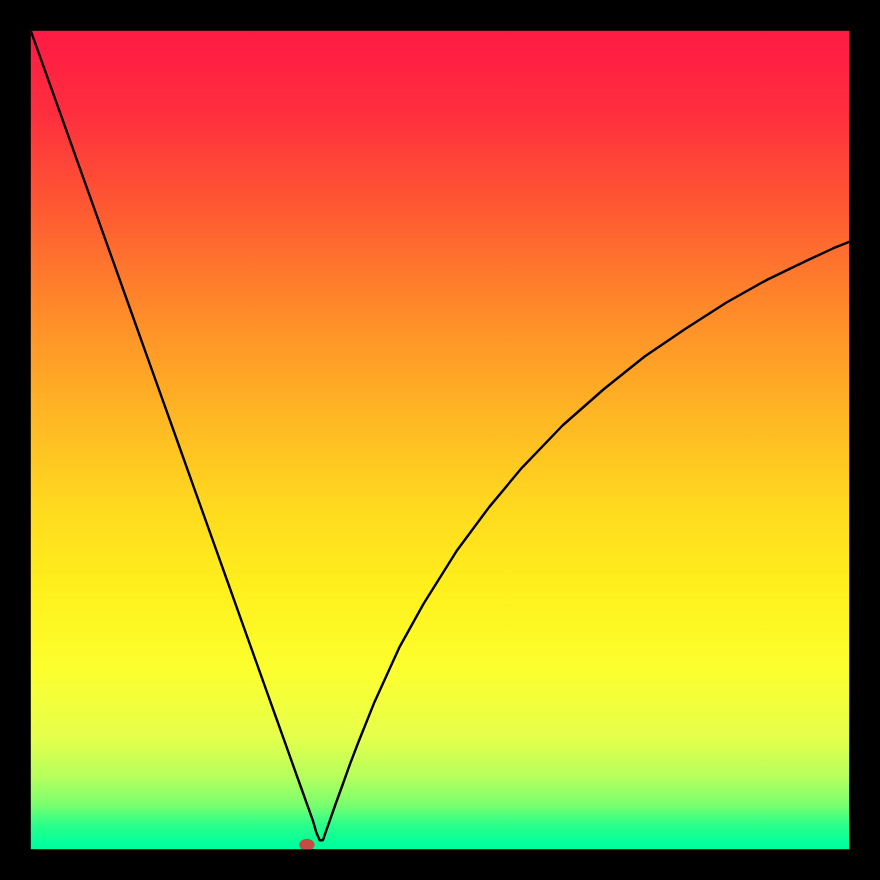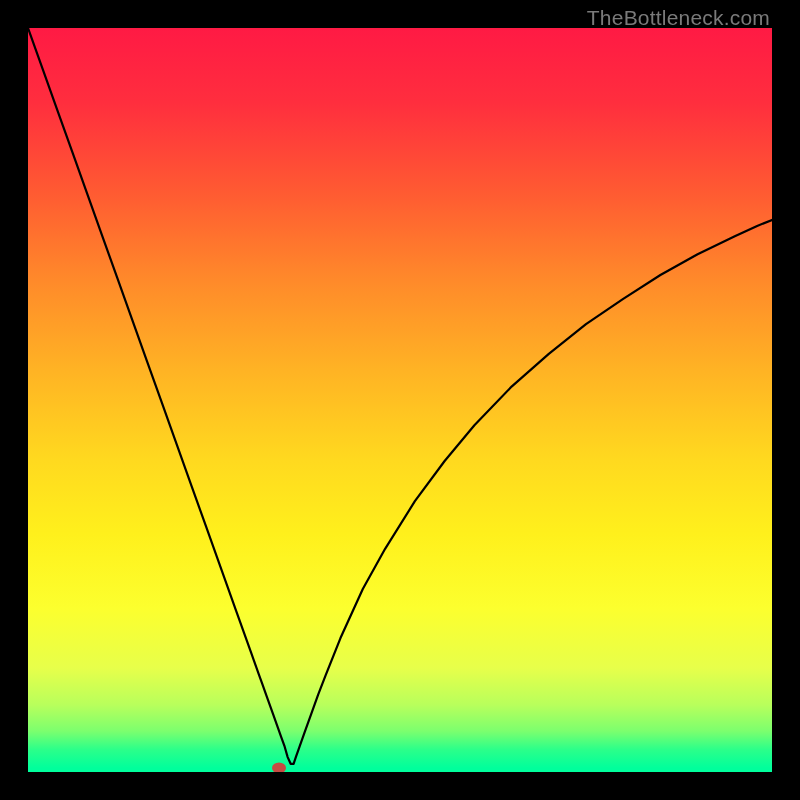--- a/index.html
+++ b/index.html
@@ -58,14 +58,13 @@
 </head>
 <body>
 
 <div class="frame">
   <div class="plot">
     <svg id="curve-svg" width="744" height="744">
       <path id="curve-path" class="curve" d="M0.00 0.00 L14.88 41.66 L29.76 83.33 L44.64 124.99 L59.52 166.66 L74.40 208.32 L89.28 249.98 L104.16 291.65 L119.04 333.31 L133.92 374.98 L148.80 416.64 L163.68 458.30 L178.56 499.97 L193.44 541.63 L208.32 583.30 L215.76 604.13 L223.20 624.96 L230.64 645.79 L234.36 656.21 L238.08 666.62 L245.52 687.46 L252.96 708.29 L256.68 718.70 L259.66 729.12 L262.63 735.82 L265.61 735.82 L267.84 729.12 L271.56 718.70 L276.77 703.82 L282.72 687.46 L290.16 666.62 L297.60 647.28 L312.48 610.08 L334.80 560.98 L357.12 520.80 L386.88 473.18 L416.64 433.01 L446.40 397.30 L483.60 358.61 L520.80 325.87 L558.00 296.11 L595.20 270.82 L632.40 247.01 L669.60 226.18 L706.80 208.32 L729.12 197.90 L744.00 191.95"></path>
     </svg>
     <div id="marker" class="marker" style="left: 251.472px; top: 739.536px; background: rgb(198, 75, 66);"></div>
   </div>
-  <div class="watermark">TheBottleneck.com</div>
 </div>
 
 </body></html>

